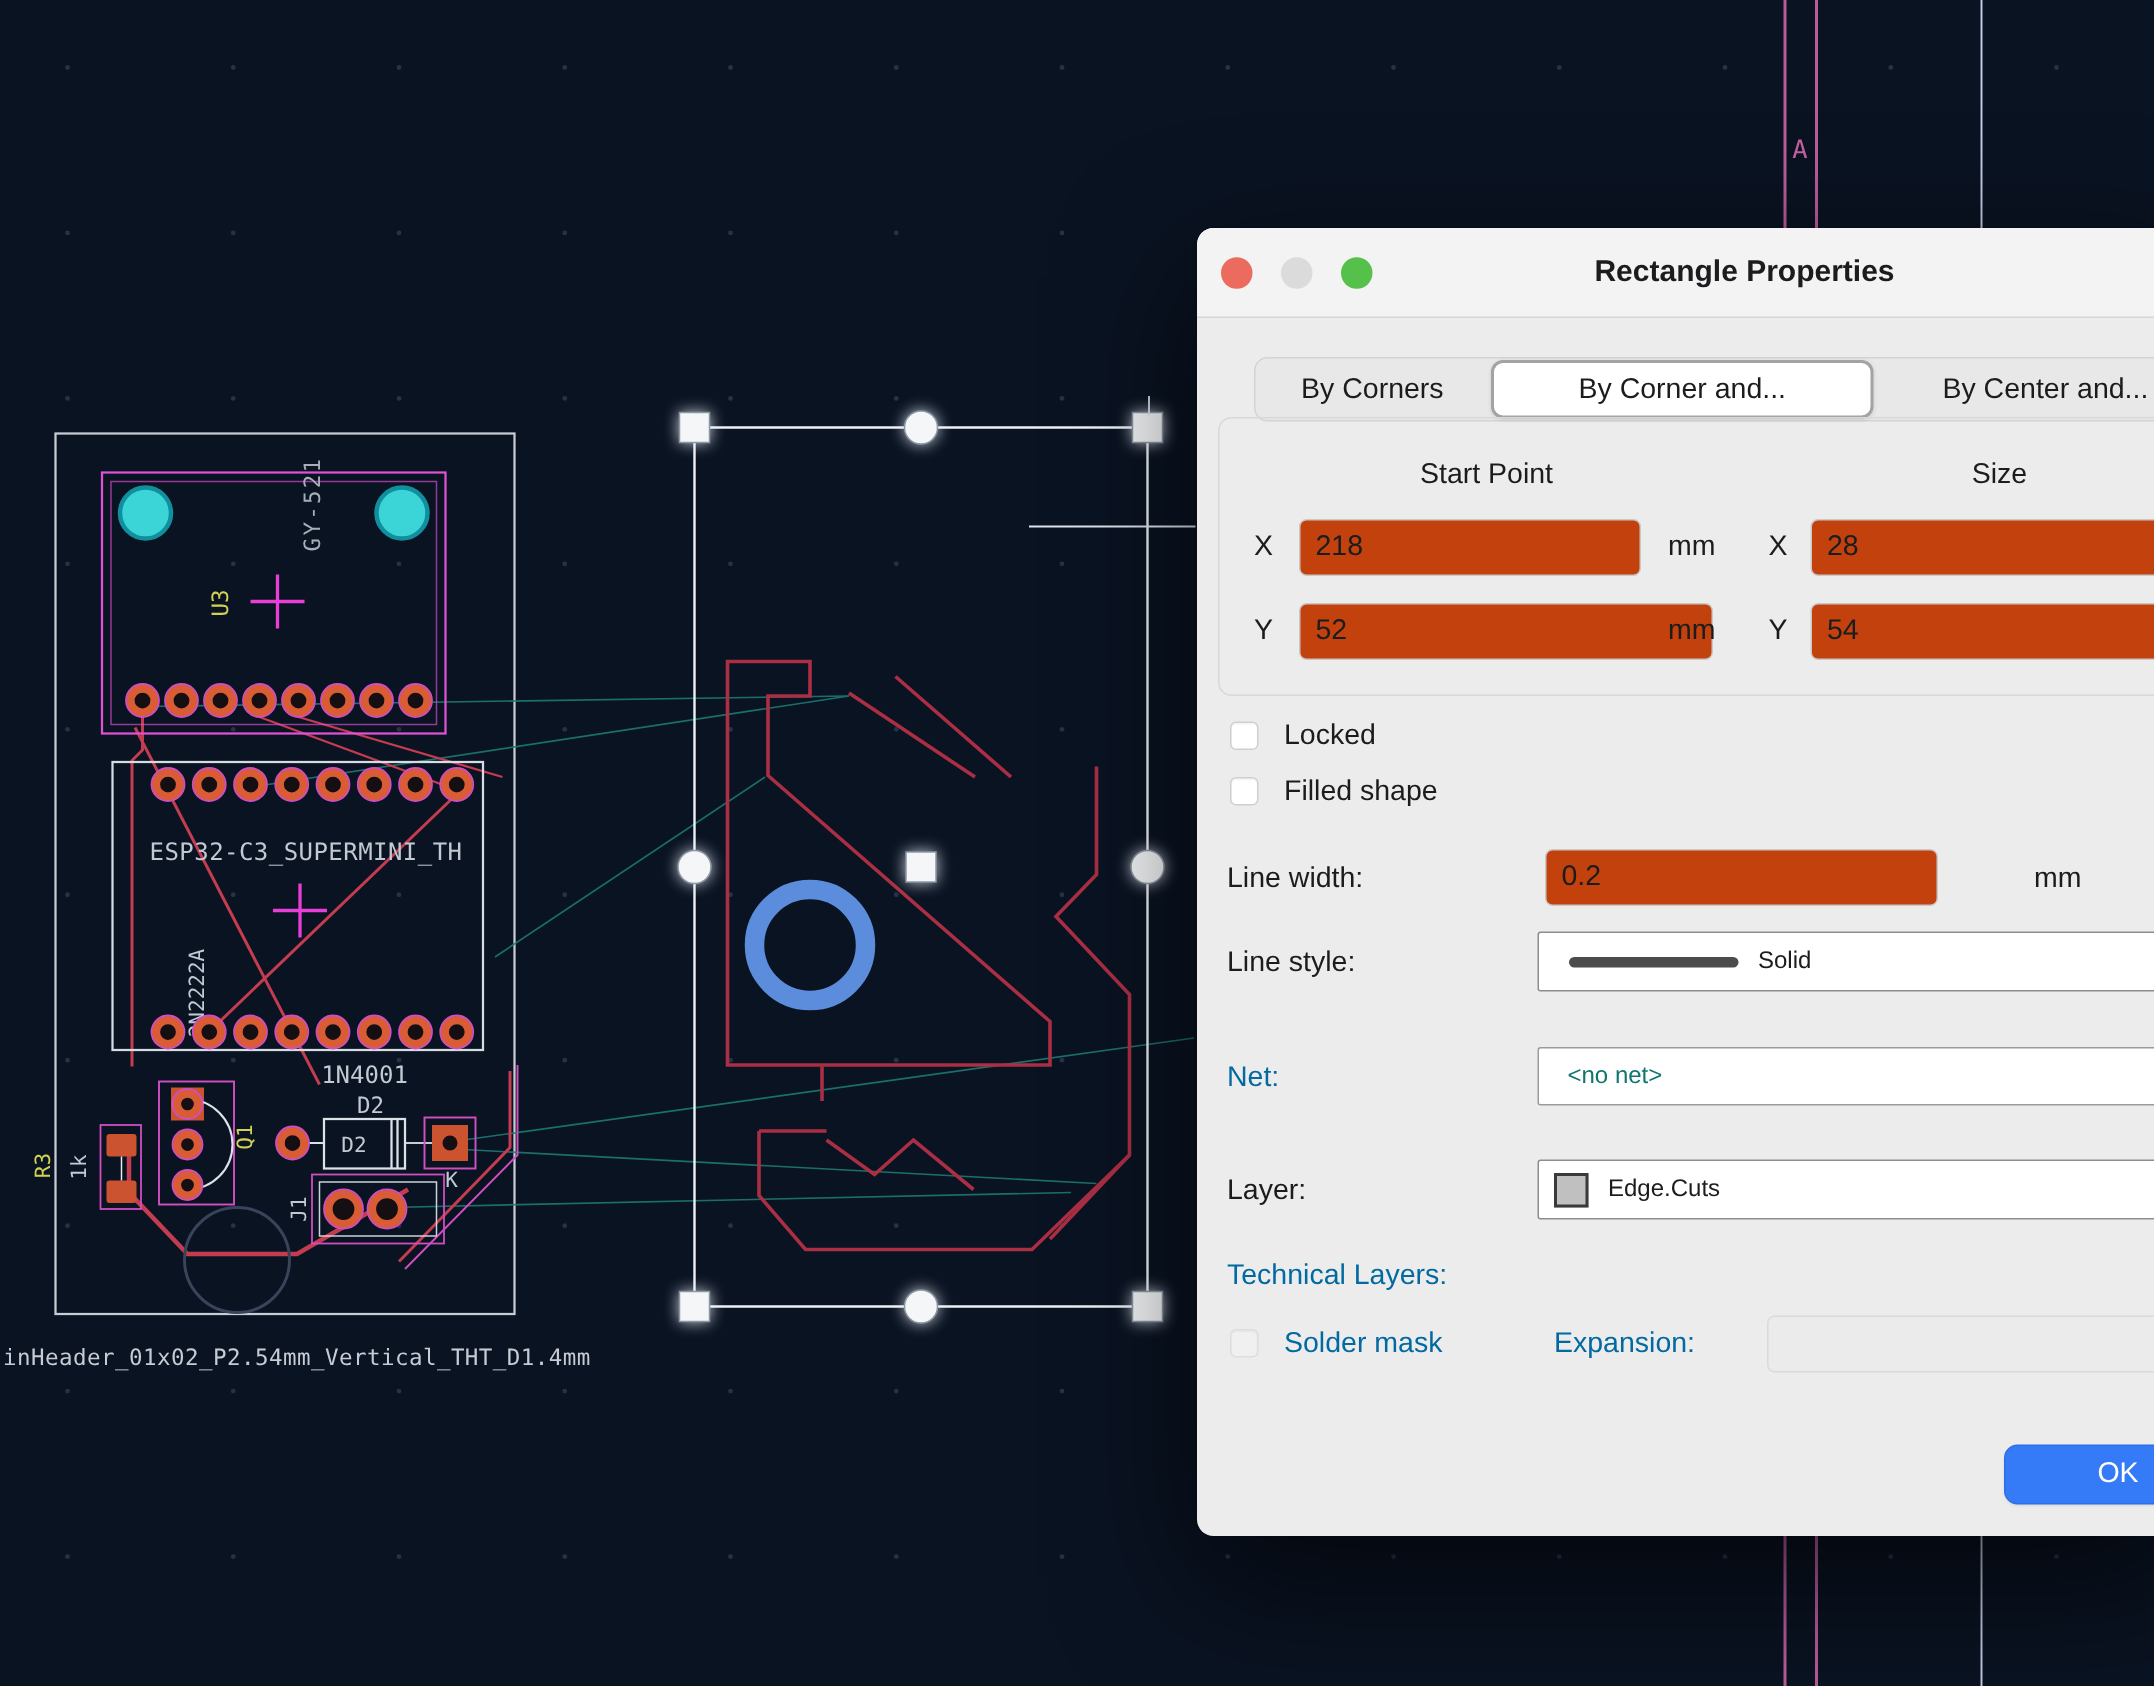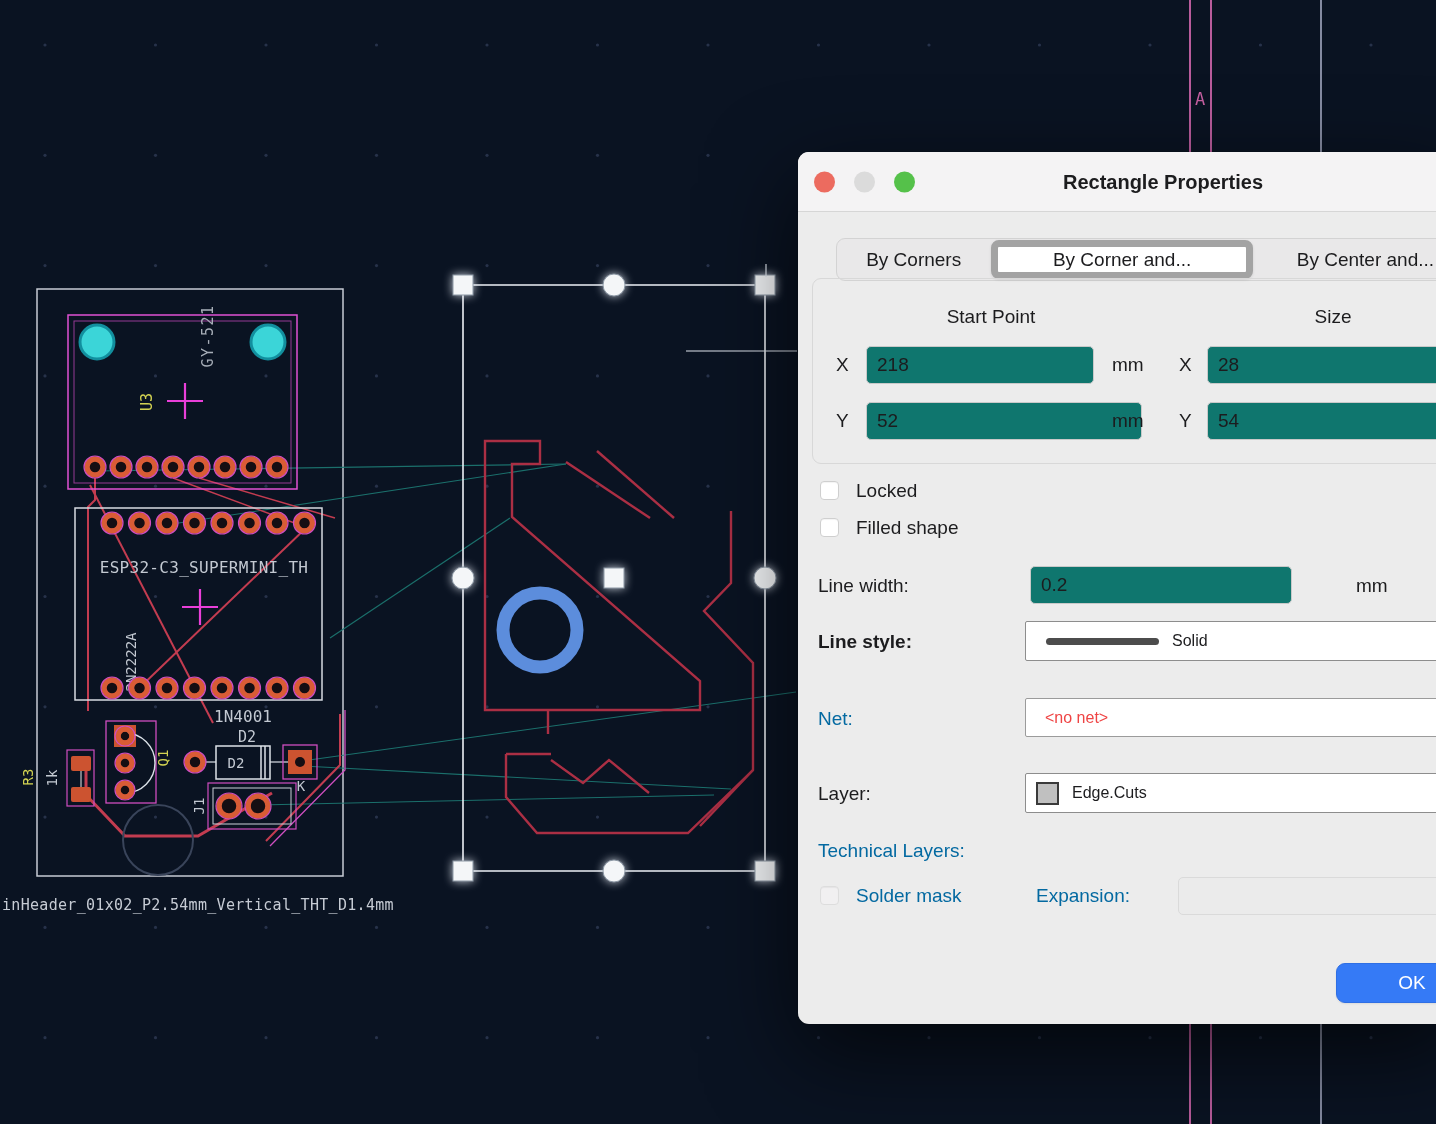--- a/index.html
+++ b/index.html
@@ -22,45 +22,45 @@
   .t-close{left:16px;background:#ec6b5f;}
   .t-min{left:56px;background:#dbdbdb;}
   .t-zoom{left:96px;background:#55c14a;}
   .title{position:absolute;left:365px;top:50%;transform:translate(-50%,-50%);
     font-weight:bold;font-size:20px;white-space:nowrap;}
 
   .tabs{position:absolute;left:38px;top:86px;height:41px;width:640px;
     border:1px solid #d3d3d3;border-radius:9px;background:#e9e8e9;
     display:flex;align-items:stretch;}
   .tab{display:flex;align-items:center;justify-content:center;white-space:nowrap;color:#1c1c1e;}
-  .tab.sel{background:#ffffff;border:7px solid #a3a3a3;border-radius:8px;margin:1px;
+  .tab.sel{background:#ffffff;border:2px solid #a3a3a3;border-radius:8px;margin:1px;
     box-shadow:0 1px 3px rgba(0,0,0,.10);}
 
   .groupbox{position:absolute;left:14px;top:126px;width:700px;height:184px;
     border:1px solid #d8d8d8;border-radius:9px;}
 
   .abs{position:absolute;white-space:nowrap;}
   .ctr{transform:translateX(-50%);}
   .field{position:absolute;height:38px;border:1px solid #c9c9c9;border-radius:5px;
-    background:#0f766e;font-size:19px;font-family:"Liberation Sans",sans-serif;
+    background:#c2410c;font-size:19px;font-family:"Liberation Sans",sans-serif;
     padding:0 0 0 10px;color:#1c1c1e;box-sizing:border-box;outline:none;}
   .vlab{position:absolute;font-size:19px;}
   .dim{color:#0369a1;}
 
   .checkbox{position:absolute;width:17px;height:17px;background:#fff;
     border:1px solid #cfcfcf;border-radius:4px;box-shadow:inset 0 1px 1px rgba(0,0,0,.05);}
   .checkbox.disabled{background:#f1f0f1;border-color:#dddddd;}
 
   .combo{position:absolute;height:40px;background:#fff;border:1px solid #8d8d8d;
     border-radius:2px;display:flex;align-items:center;box-sizing:border-box;}
   .combo .lstyle{width:113px;height:7px;background:#4c4c4c;border-radius:4px;margin-left:20px;}
   .combo .swatch{width:23px;height:23px;background:#c0c0c0;border:2px solid #3a3a3a;margin-left:10px;box-sizing:border-box;}
   .combo .ctext{margin-left:13px;font-size:16px;}
   .combo.disabled{border-color:#9b9b9b;}
-  .combo.disabled .ctext{color:#ef4444;margin-left:19px;}
+  .combo.disabled .ctext{color:#0f766e;margin-left:19px;}
 
   .btn{position:absolute;height:38px;border-radius:9px;font-size:19px;
     display:flex;align-items:center;justify-content:center;
     font-family:"Liberation Sans",sans-serif;border:1px solid #d9d9d9;background:#fff;color:#1c1c1e;
     box-shadow:0 1px 2px rgba(0,0,0,.08);cursor:default;}
   .btn.primary{background:#357af6;border-color:#2f6fe4;color:#fff;}
 
   
   text{font-family:"DejaVu Sans Mono","Liberation Mono",monospace;}
 </style>
@@ -468,21 +468,21 @@
 
   <div class="checkbox" style="left:22px;top:329px;"></div>
   <span class="vlab" style="left:58px;top:328px;">Locked</span>
   <div class="checkbox" style="left:22px;top:366px;"></div>
   <span class="vlab" style="left:58px;top:365px;">Filled shape</span>
 
   <span class="vlab" style="left:20px;top:423px;">Line width:</span>
   <input class="field" style="left: 232px; top: 414px; width: 262px;" value="0.2">
   <span class="vlab" style="left:558px;top:423px;">mm</span>
 
-  <span class="vlab" style="left:20px;top:479px;font-weight:bold;">Line style:</span>
+  <span class="vlab" style="left:20px;top:479px;">Line style:</span>
   <div class="combo" style="left:227px;top:469px;width:433px;">
     <div class="lstyle"></div>
     <span class="ctext">Solid</span>
   </div>
 
   <span class="vlab dim" style="left:20px;top:556px;">Net:</span>
   <div class="combo disabled" style="left:227px;top:546px;width:433px;height:39px;">
     <span class="ctext">&lt;no net&gt;</span>
   </div>
 

